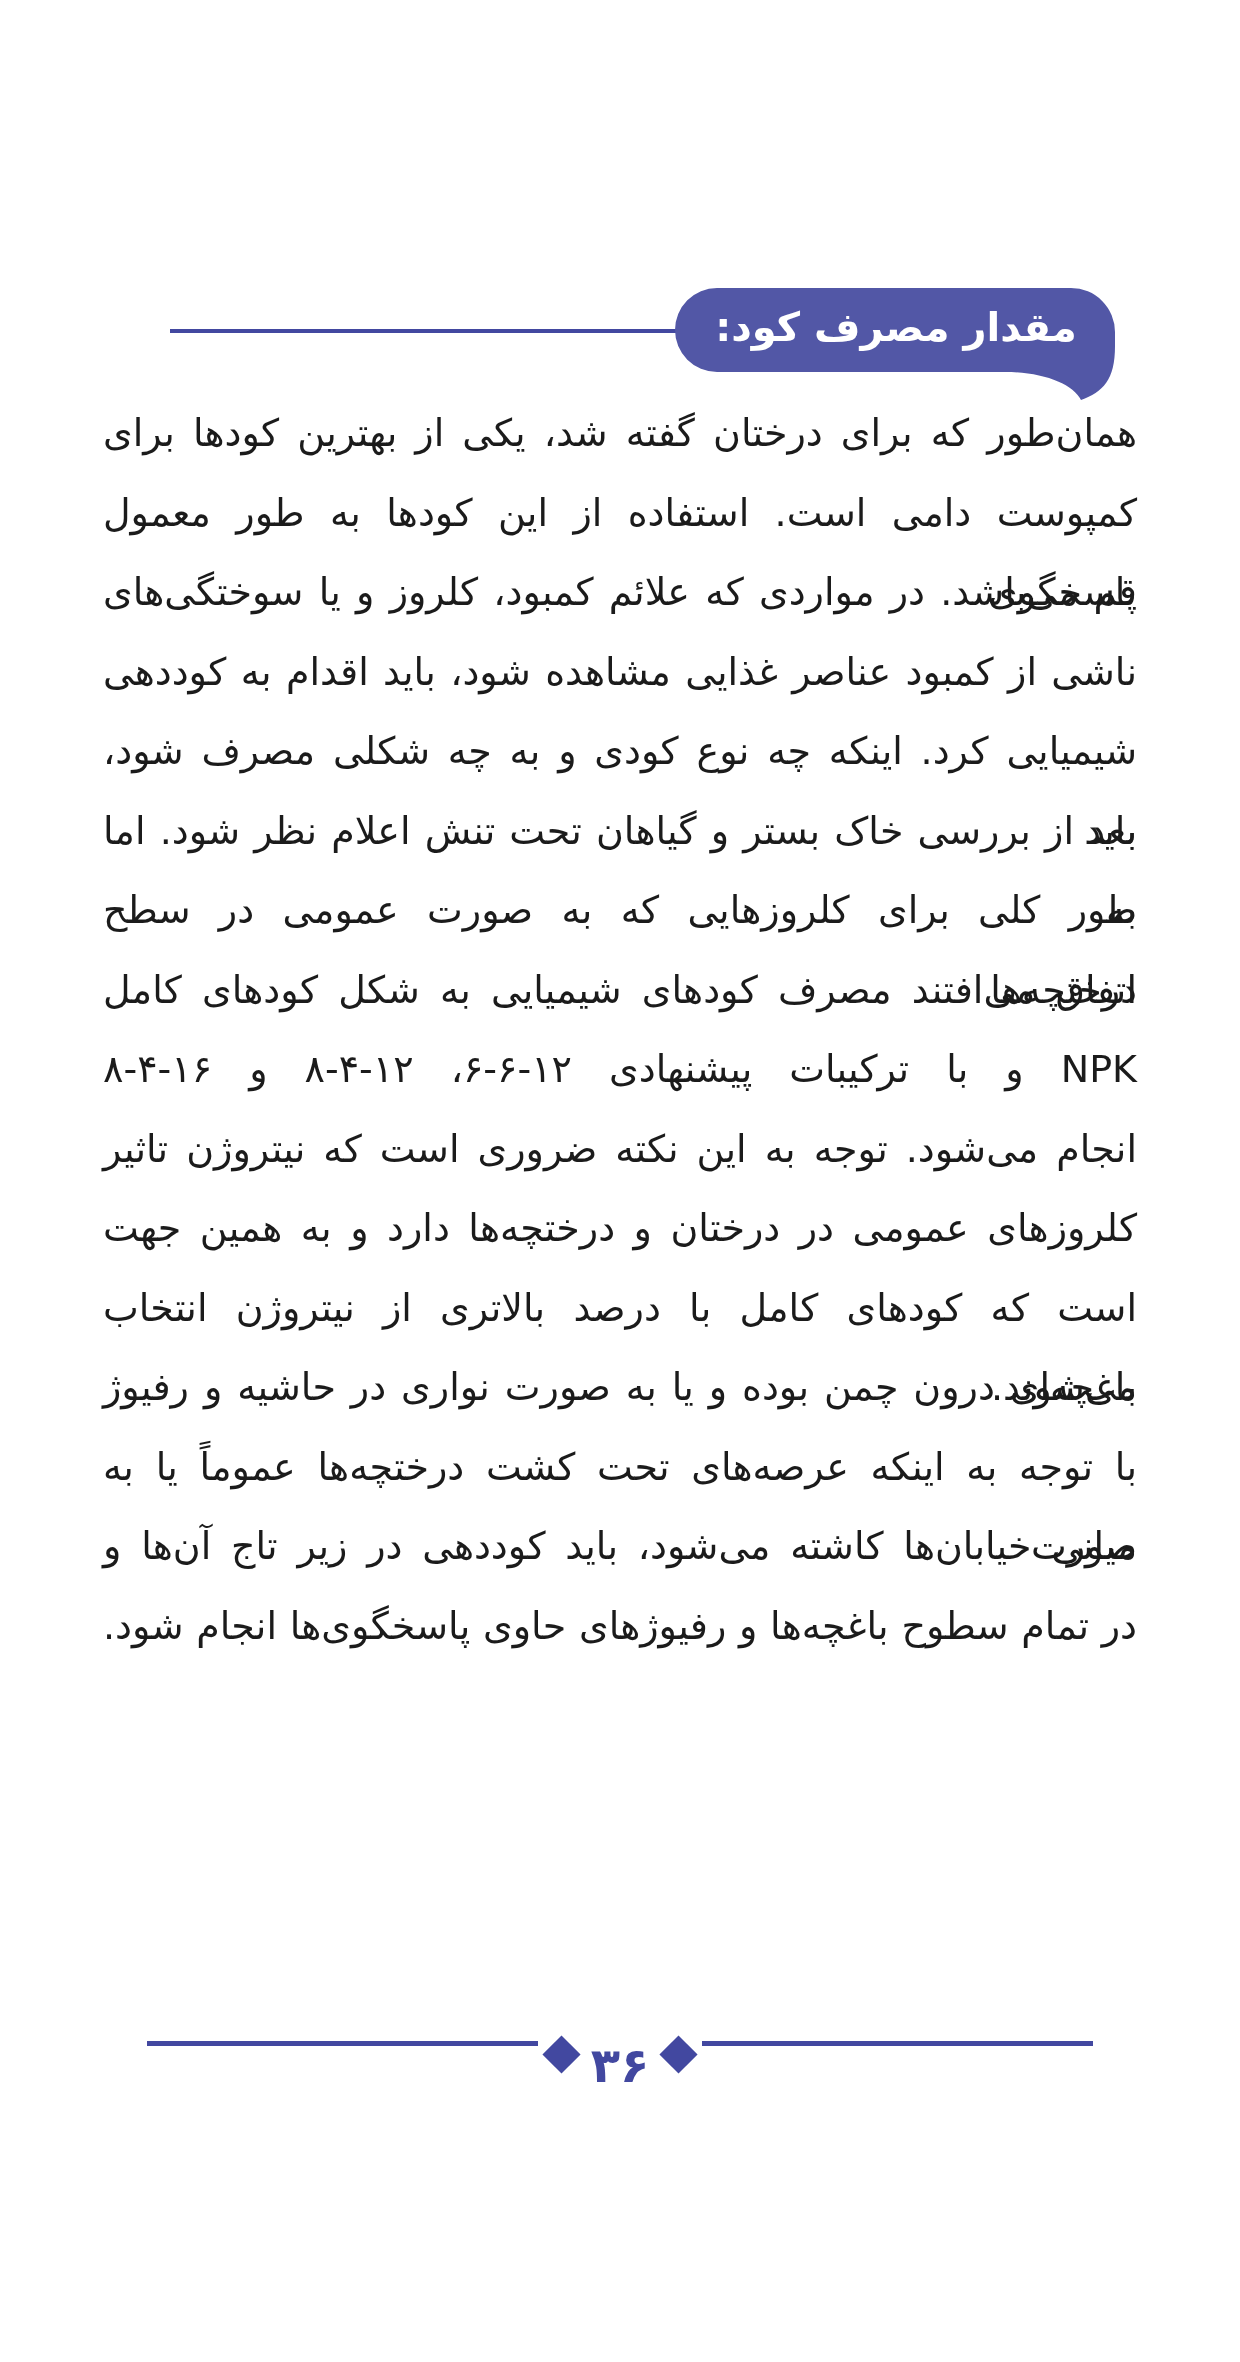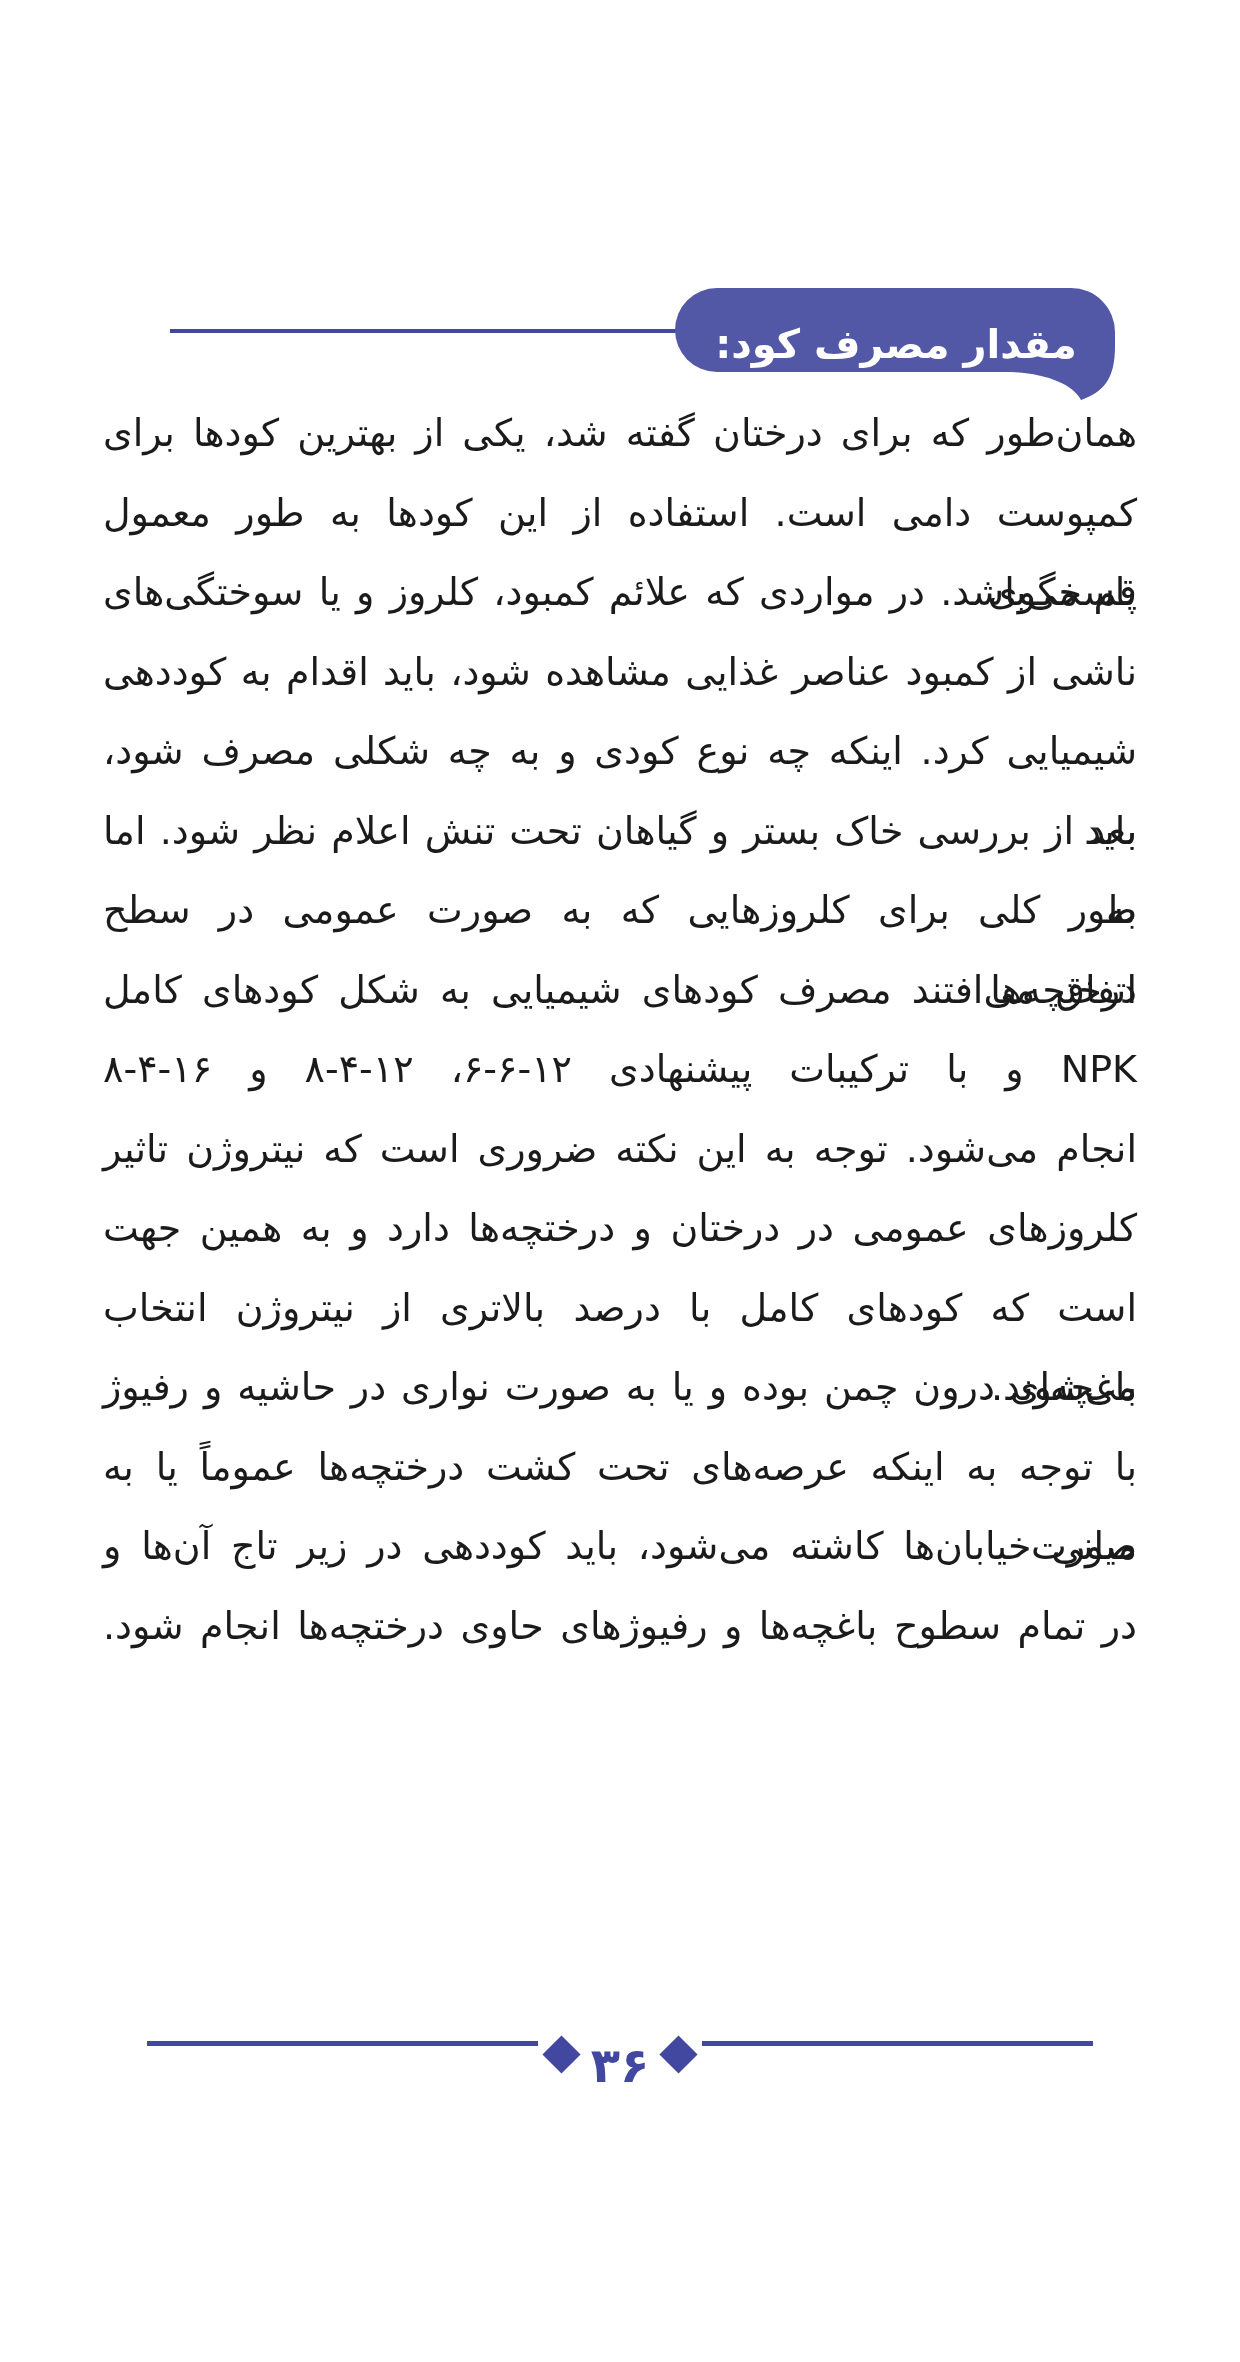--- a/index.html
+++ b/index.html
@@ -24,21 +24,21 @@
     background:var(--accent);
     z-index:1;
   }
   .badge{
     position:absolute;left:675px;top:288px;
     width:442px;height:112px;
     z-index:2;
   }
   .badge svg{display:block;width:442px;height:112px;color:var(--badge);}
   .badge-title{
-    position:absolute;left:0;top:17px;width:442px;height:84px;
+    position:absolute;left:0;top:0;width:442px;height:84px;
     display:flex;align-items:center;justify-content:center;
     direction:rtl;
     color:#ffffff;
     font-size:40px;font-weight:bold;
     letter-spacing:0;
     padding-bottom:6px;box-sizing:border-box;
   }
   
   .body-text{
     position:absolute;left:103px;top:394px;
@@ -114,21 +114,21 @@
     <div class="line">بعد از بررسی خاک بستر و گیاهان تحت تنش اعلام نظر شود. اما به</div>
     <div class="line">طور کلی برای کلروزهایی که به صورت عمومی در سطح درختچه‌ها</div>
     <div class="line">اتفاق می‌افتند مصرف کودهای شیمیایی به شکل کودهای کامل</div>
     <div class="line">NPK و با ترکیبات پیشنهادی ۱۲-۶-۶، ۱۲-۴-۸ و ۱۶-۴-۸</div>
     <div class="line">انجام می‌شود. توجه به این نکته ضروری است که نیتروژن تاثیر</div>
     <div class="line">کلروزهای عمومی در درختان و درختچه‌ها دارد و به همین جهت</div>
     <div class="line">است که کودهای کامل با درصد بالاتری از نیتروژن انتخاب می‌شوند.</div>
     <div class="line">باغچه‌ای درون چمن بوده و یا به صورت نواری در حاشیه و رفیوژ</div>
     <div class="line">با توجه به اینکه عرصه‌های تحت کشت درختچه‌ها عموماً یا به صورت</div>
     <div class="line">میانی خیابان‌ها کاشته می‌شود، باید کوددهی در زیر تاج آن‌ها و</div>
-    <div class="line">در تمام سطوح باغچه‌ها و رفیوژهای حاوی درختچه‌ها انجام شود.</div>
+    <div class="line">در تمام سطوح باغچه‌ها و رفیوژهای حاوی پاسخگوی‌ها انجام شود.</div>
   </div>
 
   <div class="footer">
     <div class="rule"></div>
     <div class="diamond"></div>
     <div class="page-number">۳۶</div>
     <div class="diamond"></div>
     <div class="rule"></div>
   </div>
 

